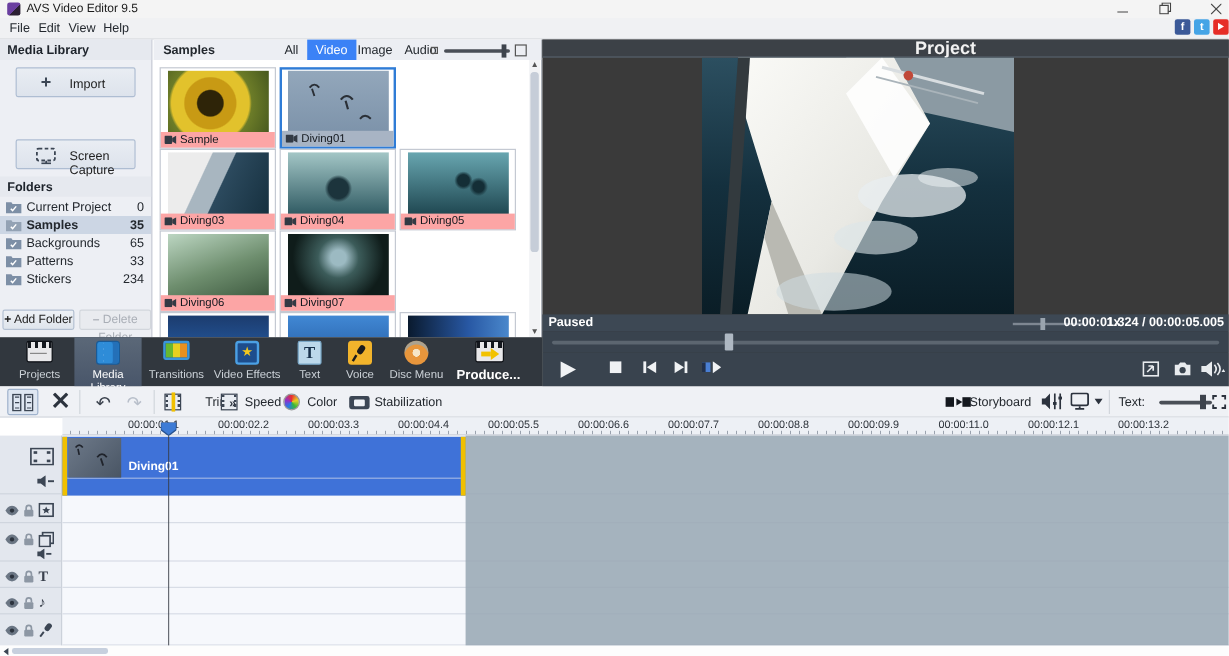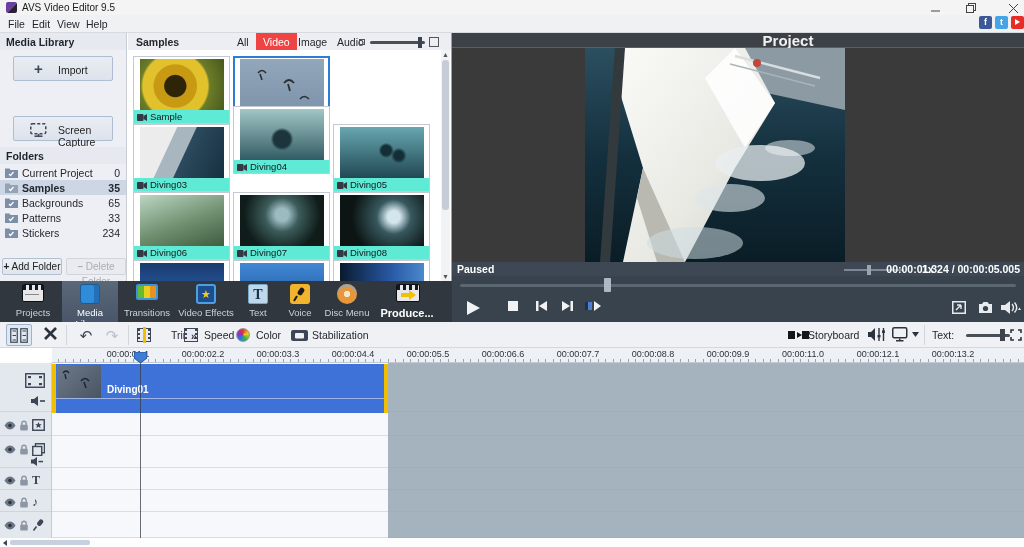--- a/index.html
+++ b/index.html
@@ -35,33 +35,33 @@
   .folder-row .fname { position:absolute; left:22px; top:2px; }
   .folder-row .fcount { position:absolute; right:6px; top:2px; }
   #add-folder { position:absolute; left:2px; top:225px; width:60px; height:17px; background:linear-gradient(#eef1f5,#dfe5ec); border:1px solid #b3c0d2; border-radius:2px; font-size:10px; text-align:center; line-height:15px; color:#222; }
   #del-folder { position:absolute; left:66px; top:225px; width:60px; height:17px; background:#e9ebef; border:1px solid #d2d6dc; border-radius:2px; font-size:10px; text-align:center; line-height:15px; color:#a9aeb6; }
 
   
   #samples-panel { position:absolute; left:128px; top:33px; width:324px; height:248px; background:#fff; border-right:1px solid #9aa0aa; }
   #samples-header { position:absolute; left:0; top:0; width:323px; height:17px; background:#eceef3; }
   #samples-title { position:absolute; left:8px; top:3px; font-weight:bold; font-size:10.5px; }
   .tab { position:absolute; top:0px; height:17px; padding:3px 7px 0; font-size:10.5px; color:#23282e; }
-  .tab.sel { background:#ef4444; color:#fff; }
+  .tab.sel { background:#3b82f6; color:#fff; }
   #tab-all{left:102px} #tab-video{left:128px} #tab-image{left:163px} #tab-audio{left:202px}
   #size-slider-small { position:absolute; left:231px; top:6px; width:6px; height:6px; border:1px solid #555; }
   #size-slider-track { position:absolute; left:242px; top:8px; width:55px; height:3px; background:#4a4f57; border-radius:2px; }
   #size-slider-handle { position:absolute; left:290px; top:4px; width:4px; height:11px; background:#3d434c; }
   #size-slider-big { position:absolute; left:301px; top:4px; width:10px; height:10px; border:1px solid #555; }
 
   #thumb-grid { position:absolute; left:0; top:17px; width:310px; height:231px; overflow:hidden; }
   .thumb { position:absolute; width:97px; height:68px; background:#fff; border:1px solid #c4c9d2; }
   .thumb.sel { border:2px solid #2f7cd6; }
   .timg { position:absolute; left:6px; top:2px; width:84px; height:52px; }
   .thumb.sel .timg { left:5px; top:1px; }
-  .tlabel { position:absolute; left:0; bottom:0; width:100%; height:13px; background:#5eead4; font-size:9.5px; color:#13181e; line-height:13px; }
+  .tlabel { position:absolute; left:0; bottom:0; width:100%; height:13px; background:#fca5a5; font-size:9.5px; color:#13181e; line-height:13px; }
   .thumb.sel .tlabel { background:#a8b4c4; }
   .tlabel svg { vertical-align:-1px; margin:0 3px 0 3px; }
   
   .a-sunflower { background:radial-gradient(circle at 42% 52%, #2e2408 0 19%, #c89a14 21% 38%, #e2c22c 40% 58%, #6c7c28 62%, #46581e 100%); }
   .a-div1 { background:linear-gradient(180deg,#93a7bb,#7d93aa); }
   .a-div2 { background:radial-gradient(ellipse at 70% 30%, #6aa2e4 0 18%, transparent 45%),linear-gradient(200deg,#2a6cd0,#12418f); }
   .a-div3 { background:linear-gradient(115deg,#ececec 0 34%, #a8b6c0 35% 52%, #2c4a5e 53%, #16303f); }
   .a-div4 { background:radial-gradient(circle at 50% 58%, #1c343c 0 16%, transparent 22%),linear-gradient(180deg,#a3c6c6,#2f5a62); }
   .a-div5 { background:radial-gradient(circle at 55% 45%, #142e36 0 9%, transparent 14%),radial-gradient(circle at 70% 55%, #142e36 0 7%, transparent 12%),linear-gradient(180deg,#68a6b0,#1f4751); }
   .a-div6 { background:linear-gradient(160deg,#bcd6c2,#6e8e6e 55%, #3e5a40); }
@@ -302,21 +302,21 @@
             </svg><span>Diving01</span></div>
       </div>
 
       <div class="thumb" style="left:5px; top:74px">
         <div class="timg a-div3"></div>
         <div class="tlabel"><svg width="10" height="7">
               <rect width="6.5" height="7" rx="1" fill="#333a44"></rect>
               <path d="M6.5 2L10 0v7L6.5 5z" fill="#333a44"></path>
             </svg><span>Diving03</span></div>
       </div>
-      <div class="thumb" style="left:105px; top:56px">
+      <div class="thumb" style="left:105px; top:74px">
         <div class="timg a-div4"></div>
         <div class="tlabel"><svg width="10" height="7">
               <rect width="6.5" height="7" rx="1" fill="#333a44"></rect>
               <path d="M6.5 2L10 0v7L6.5 5z" fill="#333a44"></path>
             </svg><span>Diving04</span></div>
       </div>
       <div class="thumb" style="left:205px; top:74px">
         <div class="timg a-div5"></div>
         <div class="tlabel"><svg width="10" height="7">
               <rect width="6.5" height="7" rx="1" fill="#333a44"></rect>
@@ -330,27 +330,20 @@
               <rect width="6.5" height="7" rx="1" fill="#333a44"></rect>
               <path d="M6.5 2L10 0v7L6.5 5z" fill="#333a44"></path>
             </svg><span>Diving06</span></div>
       </div>
       <div class="thumb" style="left:105px; top:142px">
         <div class="timg a-div7"></div>
         <div class="tlabel"><svg width="10" height="7">
               <rect width="6.5" height="7" rx="1" fill="#333a44"></rect>
               <path d="M6.5 2L10 0v7L6.5 5z" fill="#333a44"></path>
             </svg><span>Diving07</span></div>
-      </div>
-      <div class="thumb" style="left:205px; top:142px">
-        <div class="timg a-div8"></div>
-        <div class="tlabel"><svg width="10" height="7">
-              <rect width="6.5" height="7" rx="1" fill="#333a44"></rect>
-              <path d="M6.5 2L10 0v7L6.5 5z" fill="#333a44"></path>
-            </svg><span>Diving08</span></div>
       </div>
 
       <div class="thumb" style="left:5px; top:210px">
           <div class="timg a-p1"></div>
         </div>
       <div class="thumb" style="left:105px; top:210px">
           <div class="timg a-p2"></div>
         </div>
       <div class="thumb" style="left:205px; top:210px">
           <div class="timg a-p3"></div>

